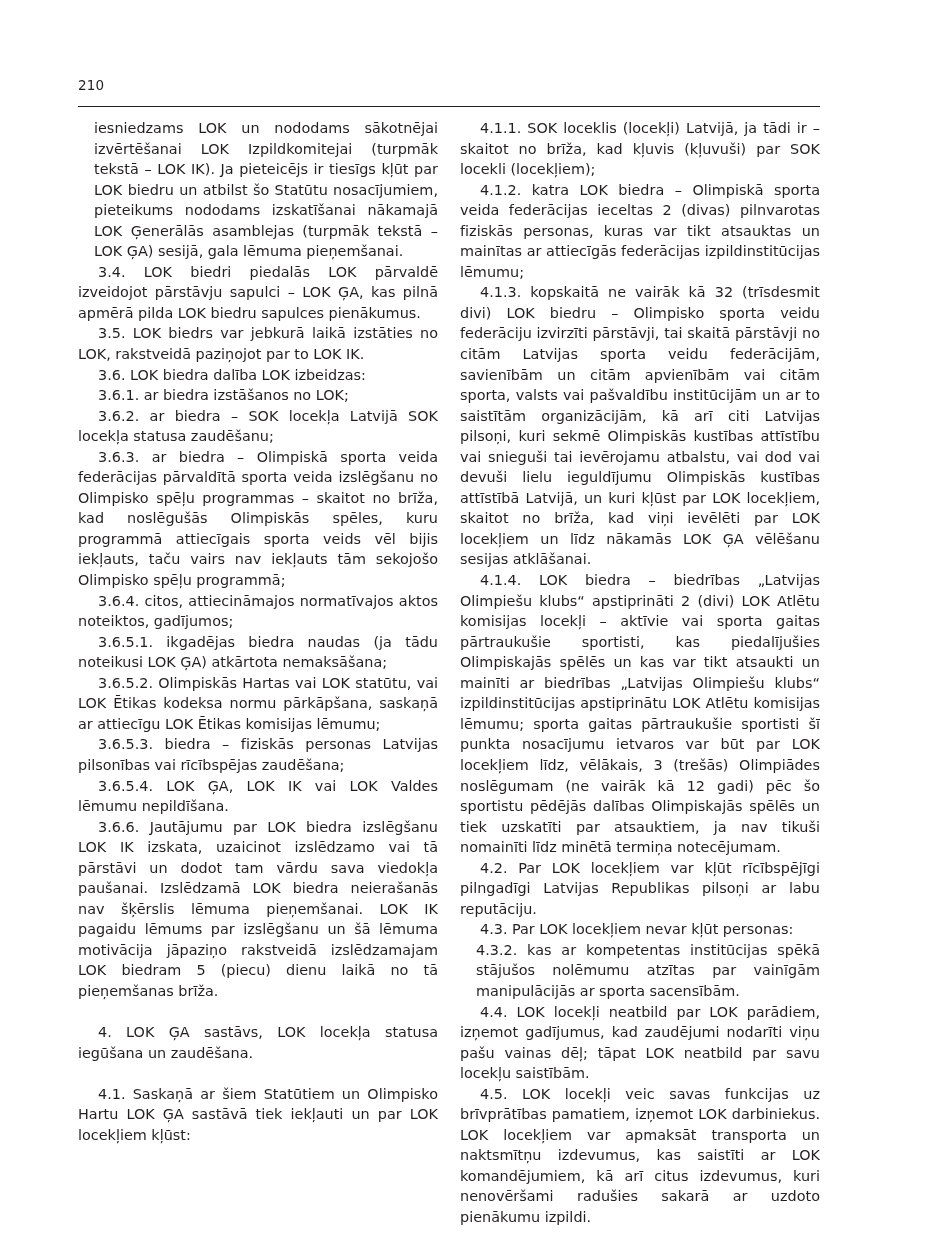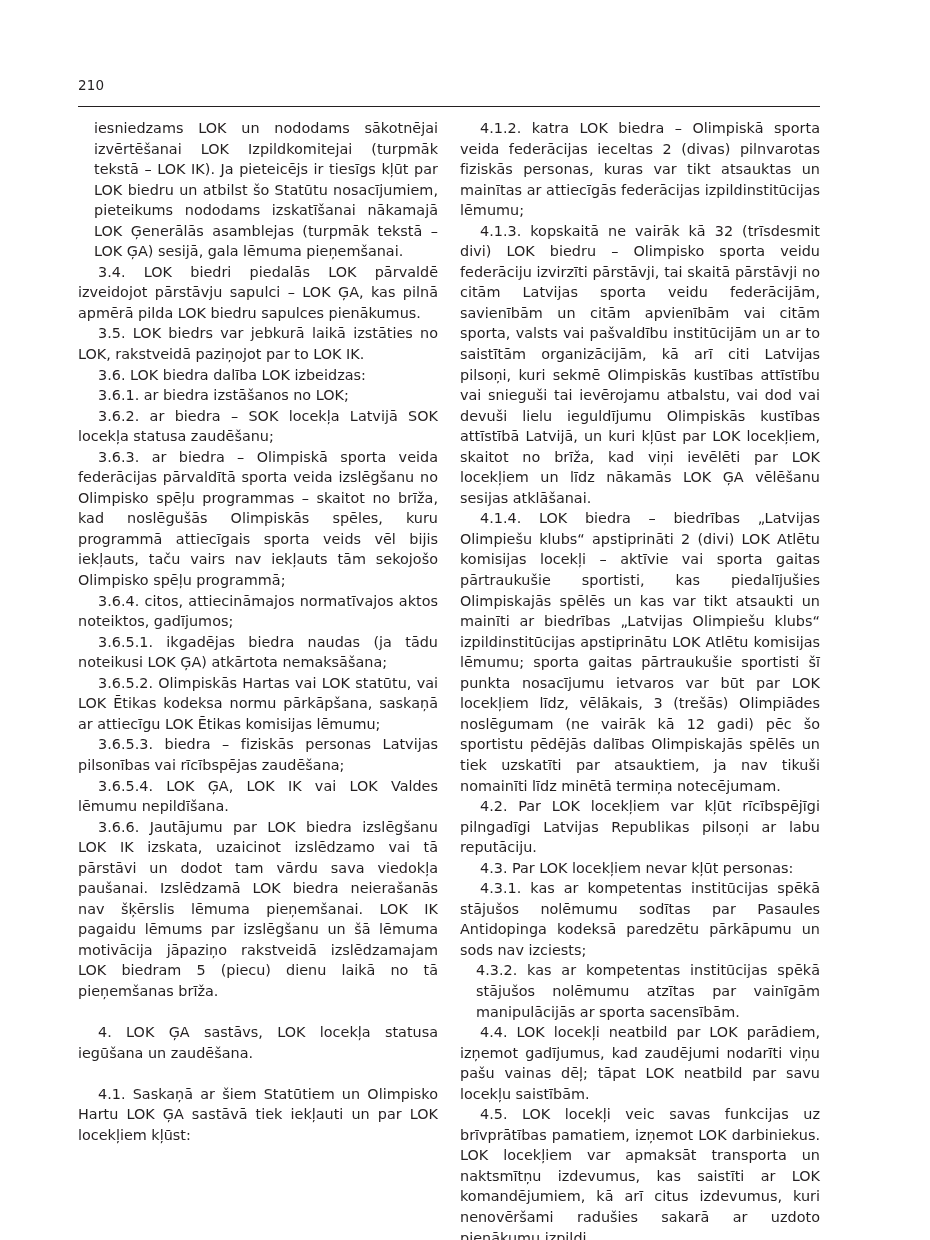--- a/index.html
+++ b/index.html
@@ -103,25 +103,25 @@
         <p class="ind">3.6.5.3. biedra – fiziskās personas Latvijas pilsonības vai rīcībspējas zaudēšana;</p>
         <p class="ind">3.6.5.4. LOK ĢA, LOK IK vai LOK Valdes lēmumu nepildīšana.</p>
         <p class="ind">3.6.6. Jautājumu par LOK biedra izslēgšanu LOK IK izskata, uzaicinot izslēdzamo vai tā pārstāvi un dodot tam vārdu sava viedokļa paušanai. Izslēdzamā LOK biedra neierašanās nav šķērslis lēmuma pieņemšanai. LOK IK pagaidu lēmums par izslēgšanu un šā lēmuma motivācija jāpaziņo rakstveidā izslēdzamajam LOK biedram 5 (piecu) dienu laikā no tā pieņemšanas brīža.</p>
         <div class="spacer-line"></div>
         <p class="ind">4. LOK ĢA sastāvs, LOK locekļa statusa iegūšana un zaudēšana.</p>
         <div class="spacer-line"></div>
         <p class="ind">4.1. Saskaņā ar šiem Statūtiem un Olimpisko Hartu LOK ĢA sastāvā tiek iekļauti un par LOK locekļiem kļūst:</p>
       </div>
     <div class="gutter"></div>
     <div class="col" id="right-col">
+        <p class="ind">4.1.1. SOK loceklis (locekļi) Latvijā, ja tādi ir – skaitot no brīža, kad kļuvis (kļuvuši) par SOK locekli (locekļiem);</p>
         <p class="ind">4.1.2. katra LOK biedra – Olimpiskā sporta veida federācijas ieceltas 2 (divas) pilnvarotas fiziskās personas, kuras var tikt atsauktas un mainītas ar attiecīgās federācijas izpildinstitūcijas lēmumu;</p>
         <p class="ind">4.1.3. kopskaitā ne vairāk kā 32 (trīsdesmit divi) LOK biedru – Olimpisko sporta veidu federāciju izvirzīti pārstāvji, tai skaitā pārstāvji no citām Latvijas sporta veidu federācijām, savienībām un citām apvienībām vai citām sporta, valsts vai pašvaldību institūcijām un ar to saistītām organizācijām, kā arī citi Latvijas pilsoņi, kuri sekmē Olimpiskās kustības attīstību vai snieguši tai ievērojamu atbalstu, vai dod vai devuši lielu ieguldījumu Olimpiskās kustības attīstībā Latvijā, un kuri kļūst par LOK locekļiem, skaitot no brīža, kad viņi ievēlēti par LOK locekļiem un līdz nākamās LOK ĢA vēlēšanu sesijas atklāšanai.</p>
         <p class="ind">4.1.4. LOK biedra – biedrības „Latvijas Olimpiešu klubs“ apstiprināti 2 (divi) LOK Atlētu komisijas locekļi – aktīvie vai sporta gaitas pārtraukušie sportisti, kas piedalījušies Olimpiskajās spēlēs un kas var tikt atsaukti un mainīti ar biedrības „Latvijas Olimpiešu klubs“ izpildinstitūcijas apstiprinātu LOK Atlētu komisijas lēmumu; sporta gaitas pārtraukušie sportisti šī punkta nosacījumu ietvaros var būt par LOK locekļiem līdz, vēlākais, 3 (trešās) Olimpiādes noslēgumam (ne vairāk kā 12 gadi) pēc šo sportistu pēdējās dalības Olimpiskajās spēlēs un tiek uzskatīti par atsauktiem, ja nav tikuši nomainīti līdz minētā termiņa notecējumam.</p>
         <p class="ind">4.2. Par LOK locekļiem var kļūt rīcībspējīgi pilngadīgi Latvijas Republikas pilsoņi ar labu reputāciju.</p>
         <p class="ind">4.3. Par LOK locekļiem nevar kļūt personas:</p>
-        <p class="ind">4.3.1. kas ar kompetentas institūcijas spēkā stājušos nolēmumu sodītas par Pasaules Antidopinga kodeksā paredzētu pārkāpumu un sods nav izciests;</p>
         <p class="noind">4.3.2. kas ar kompetentas institūcijas spēkā stājušos nolēmumu atzītas par vainīgām manipulācijās ar sporta sacensībām.</p>
         <p class="ind">4.4. LOK locekļi neatbild par LOK parādiem, izņemot gadījumus, kad zaudējumi nodarīti viņu pašu vainas dēļ; tāpat LOK neatbild par savu locekļu saistībām.</p>
         <p class="ind">4.5. LOK locekļi veic savas funkcijas uz brīvprātības pamatiem, izņemot LOK darbiniekus. LOK locekļiem var apmaksāt transporta un naktsmītņu izdevumus, kas saistīti ar LOK komandējumiem, kā arī citus izdevumus, kuri nenovēršami radušies sakarā ar uzdoto pienākumu izpildi.</p>
       </div>
 
   </div>
 </div>
 
 </body></html>

